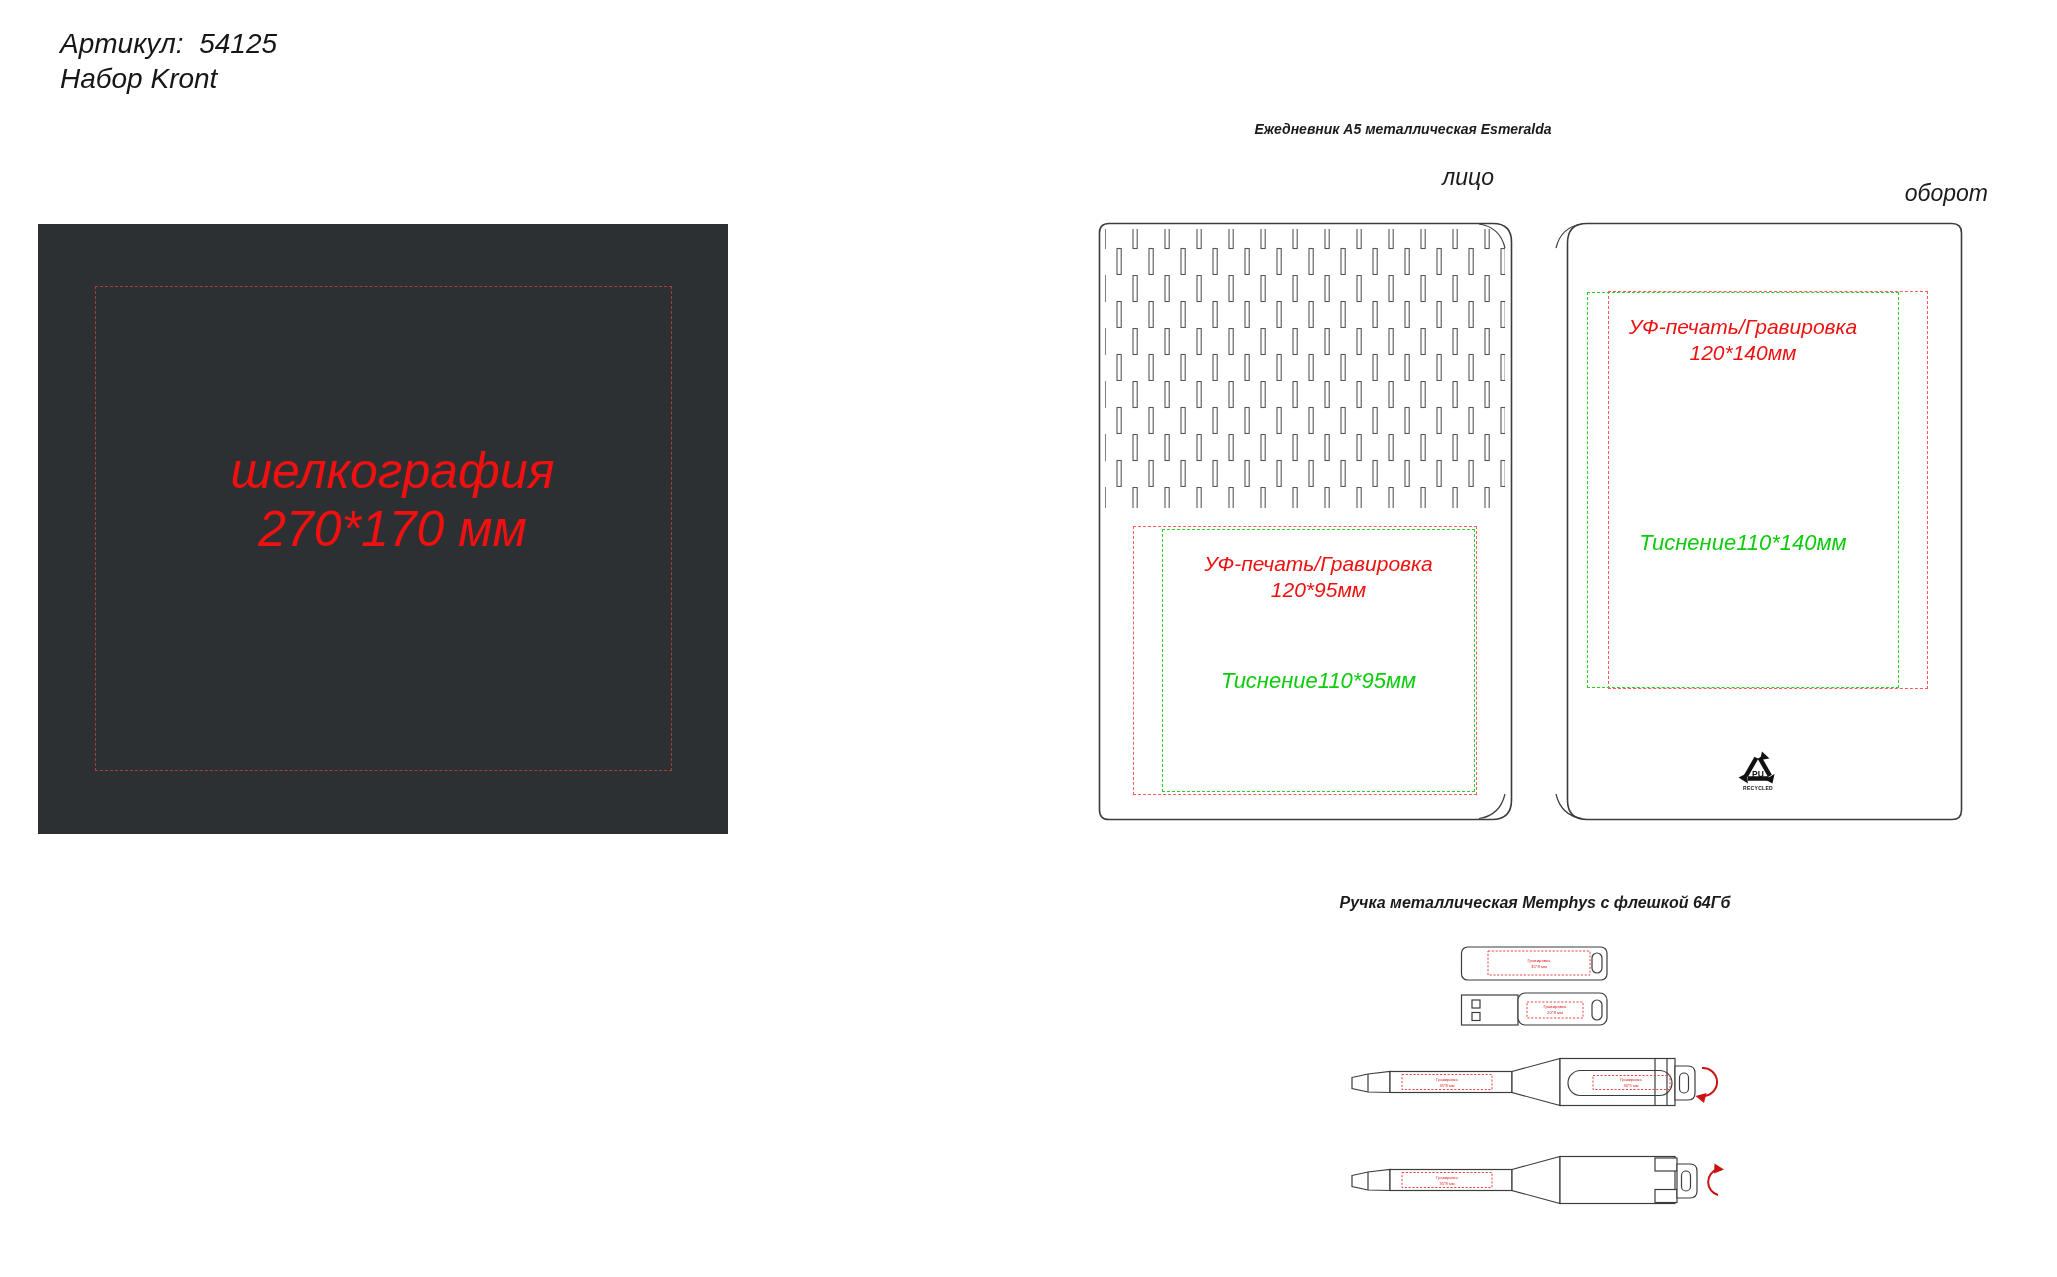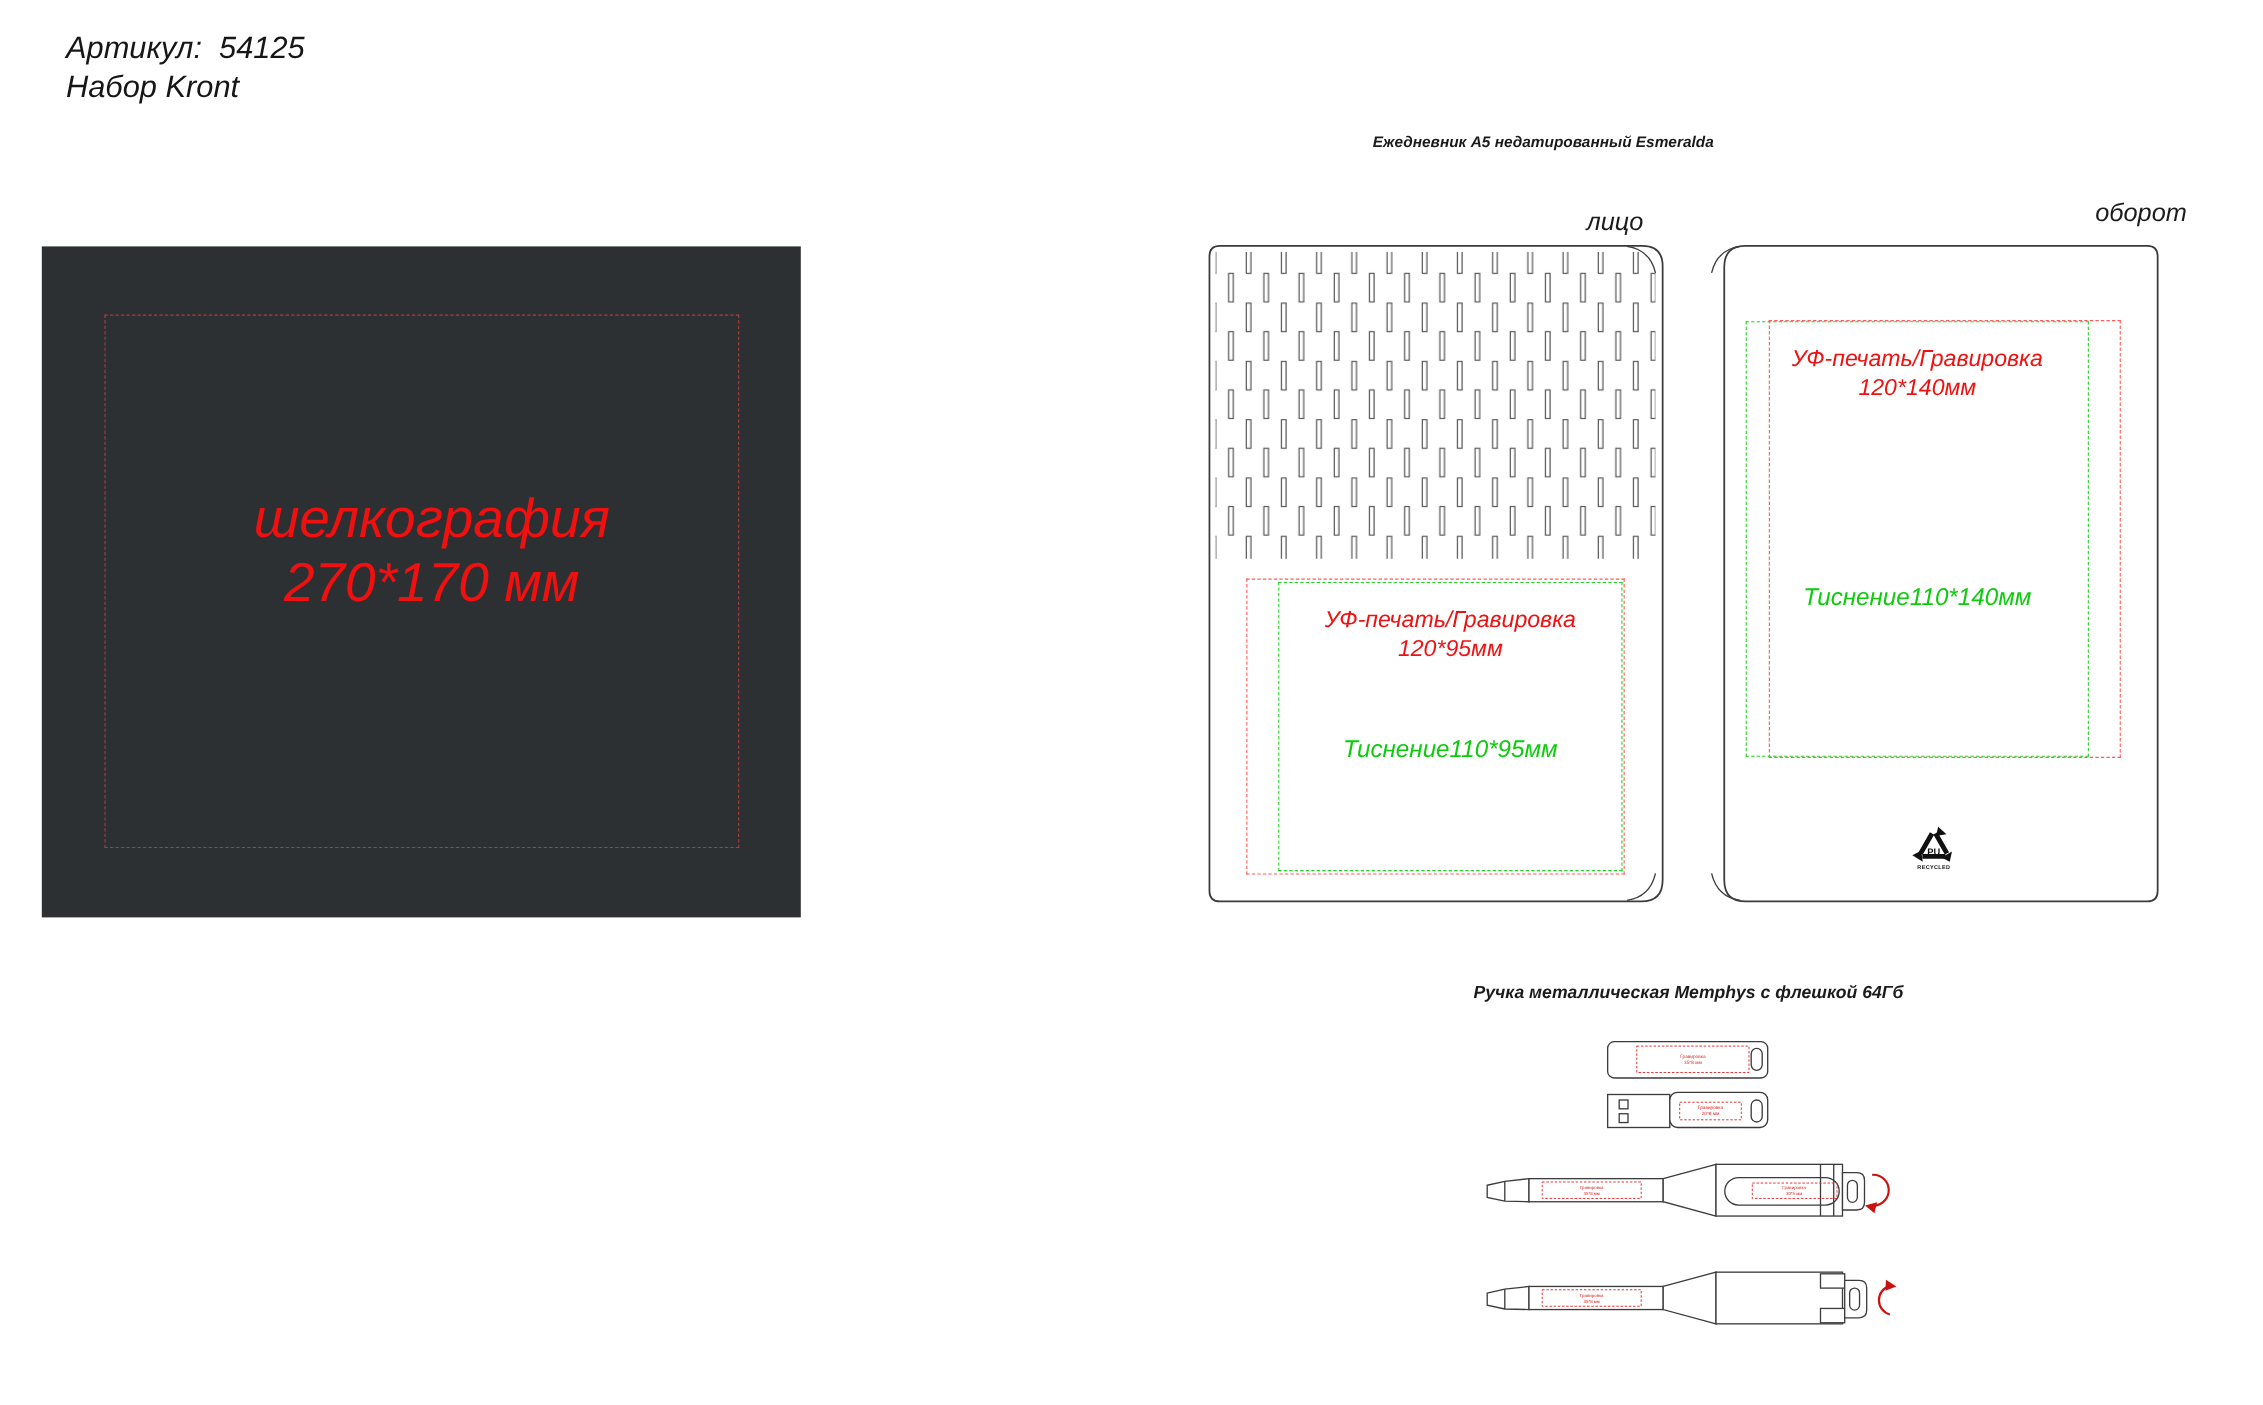--- a/index.html
+++ b/index.html
@@ -55,23 +55,23 @@
 
 
   <div class="abs dark-box" style="left:38px;top:224px;width:690px;height:610px;">
     <div class="abs dark-dash" style="left:57px;top:62px;width:577px;height:485px;"></div>
     <div class="abs ctr silkscreen" style="left:0;right:0;top:218px;padding-left:19px;">
       <div>шелкография</div>
       <div>270*170 мм</div>
     </div>
   </div>
 
-  <div class="abs it bd ctr diary-caption" style="left:1188px;top:121px;width:430px;">Ежедневник А5 недатированный Esmeralda</div>
+  <div class="abs it bd ctr diary-caption" style="left:1188px;top:121px;width:430px;">Ежедневник А5 металлическая Esmeralda</div>
 
-  <div class="abs it rt side-label" style="left:1344px;top:188px;width:150px;text-align:right;">лицо</div>
+  <div class="abs it rt side-label" style="left:1344px;top:164px;width:150px;text-align:right;">лицо</div>
   <div class="abs it rt side-label" style="left:1838px;top:180px;width:150px;">оборот</div>
 
   <svg class="abs" style="left:1098px;top:222px;" width="415" height="599" viewBox="0 0 415 599">
     <defs>
       <pattern id="coverDashes" width="32" height="53" patternUnits="userSpaceOnUse">
         <rect x="3" y="0.5" width="4.2" height="26" fill="#ffffff" stroke="#565656" stroke-width="1.1"></rect>
         <rect x="19" y="26.5" width="4.2" height="26" fill="#ffffff" stroke="#565656" stroke-width="1.1"></rect>
       </pattern>
     </defs>
     <path class="outline" d="M11,1.5 H395 Q413.5,1.5 413.5,20 V578 Q413.5,597.5 394,597.5 H11 Q1.5,597.5 1.5,588 V11 Q1.5,1.5 11,1.5 Z"></path>

